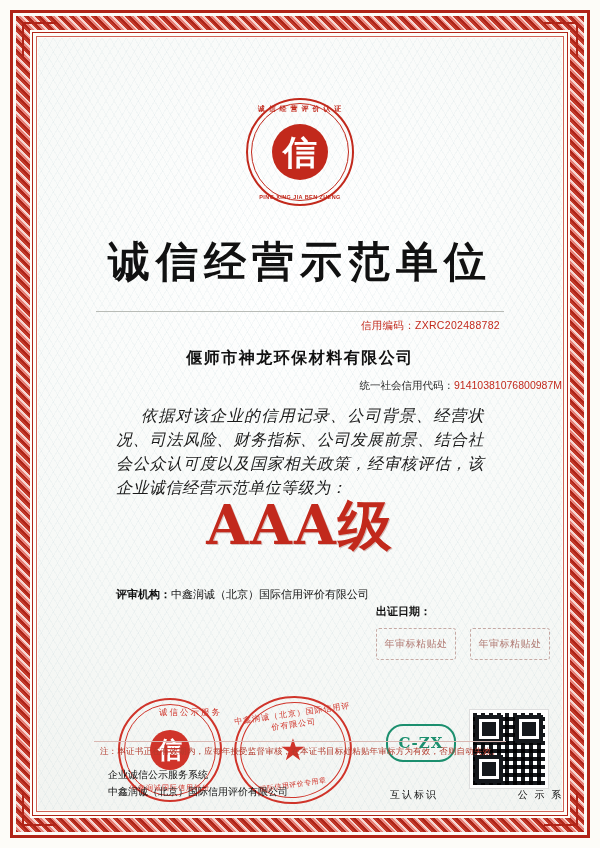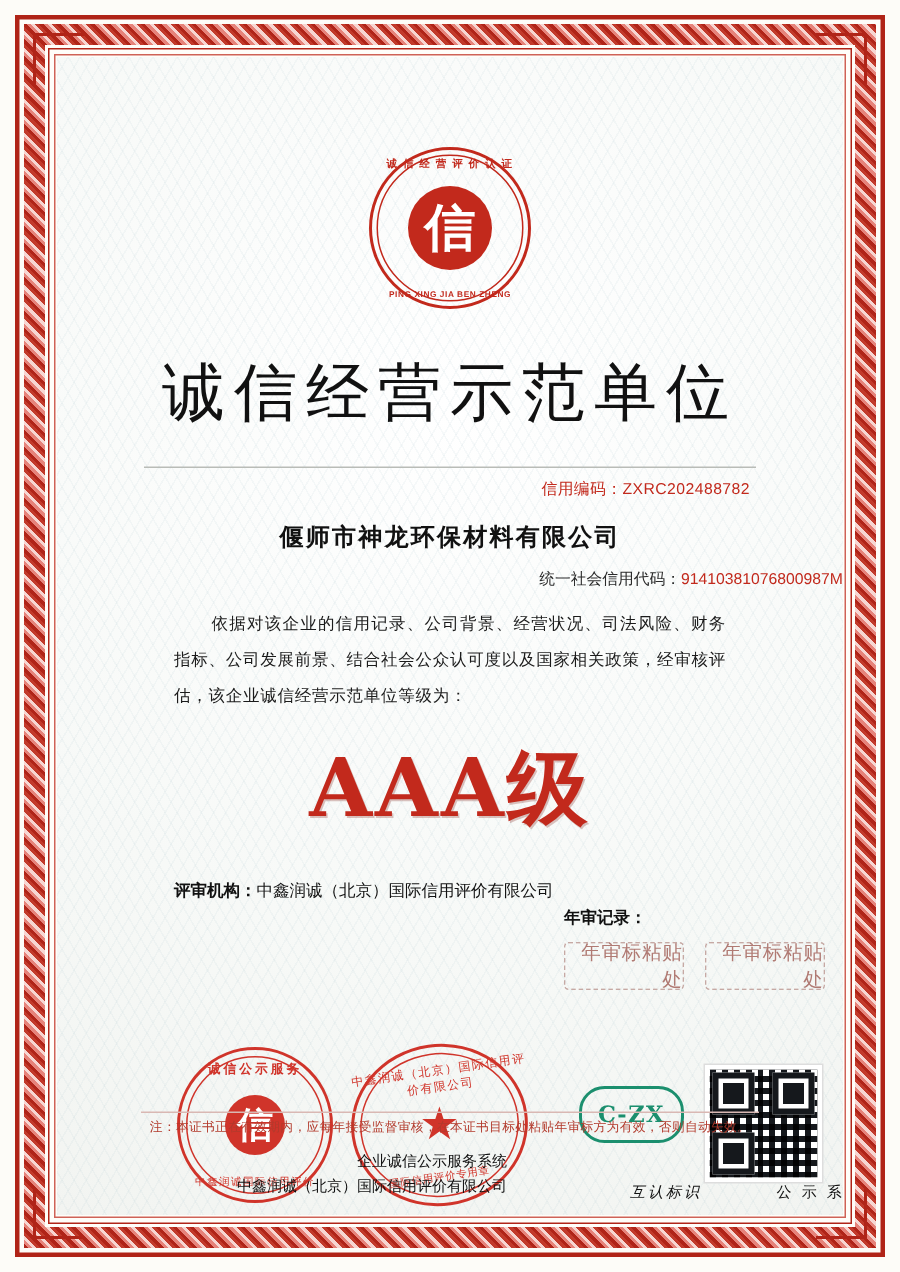--- a/index.html
+++ b/index.html
@@ -126,21 +126,21 @@
   }
   .emblem .arc-top { top: 6px; }
   .emblem .arc-bottom { bottom: 6px; font-size: 5.5px; letter-spacing: .4px; }
 
   
   .title-cn {
     position: absolute;
     left: 0; right: 0; top: 196px;
     text-align: center;
     font-family: "DejaVu Serif", serif;
-    font-weight: normal;
+    font-weight: bold;
     font-size: 42px;
     letter-spacing: 6px;
     color: #111;
   }
   .title-en {
     position: absolute;
     left: 0; right: 0; top: 252px;
     text-align: center;
     font-size: 12px;
     letter-spacing: 2.6px;
@@ -179,26 +179,27 @@
     text-align: right;
     font-size: 10.5px;
     color: #2b2b2b;
   }
   .uscc .num { color: #c2291c; }
 
   
   .body-text {
     position: absolute;
     left: 78px; right: 78px; top: 366px;
-    font-size: 11px;
+    font-size: 16px;
     line-height: 24px;
     color: #1b1b1b;
     text-align: justify;
     text-indent: 25px;
     letter-spacing: .5px;
+    font-style: italic;
   }
 
   
   .grade {
     position: absolute;
     left: 0; right: 0; top: 452px;
     text-align: center;
     font-family: "DejaVu Serif", serif;
     font-weight: bold;
     font-size: 54px;
@@ -231,37 +232,36 @@
     display: flex;
     gap: 14px;
   }
   .slot {
     width: 78px; height: 30px;
     border: 1px dashed #c6a9a4;
     border-radius: 3px;
     display: flex;
     align-items: center;
     justify-content: center;
-    font-size: 13px;
+    font-size: 10px;
     color: #b07a73;
     letter-spacing: .5px;
-    text-align: right;
   }
 
   
   .seal-red {
     position: absolute;
     left: 80px; top: 660px;
     width: 104px; height: 104px;
   }
   .seal-red .o1 { position: absolute; inset: 0; border-radius: 50%; border: 2.5px solid #d0342a; }
   .seal-red .o2 { position: absolute; inset: 6px; border-radius: 50%; border: 1px solid #d0342a; }
   .seal-red .ctext {
     position: absolute; left: 0; right: 0; top: 9px;
-    text-align: center; font-size: 8.5px; color: #d0342a; letter-spacing: 2px; font-weight: bold;
+    text-align: right; font-size: 8.5px; color: #d0342a; letter-spacing: 2px; font-weight: normal;
   }
   .seal-red .btext {
     position: absolute; left: 0; right: 0; bottom: 9px;
     text-align: center; font-size: 7px; color: #d0342a; letter-spacing: 1px;
   }
   .seal-red .mid {
     position: absolute; left: 50%; top: 50%; transform: translate(-50%,-50%);
     width: 40px; height: 40px; border-radius: 50%; background: #d0342a;
     color: #fff; display: flex; align-items: center; justify-content: center;
     font-family: "DejaVu Serif", serif; font-size: 24px; font-weight: bold;
@@ -343,27 +343,26 @@
     background: #15181c; display: block;
   }
 
   .caption-row {
     position: absolute;
     left: 60px; right: 60px; top: 728px;
     font-size: 10px;
     color: #111;
   }
   .cap-left {
-    position: absolute; left: 10px; top: 0; width: 230px; text-align: right;
+    position: absolute; left: 10px; top: 0; width: 230px; text-align: left;
     line-height: 17px;
   }
   .cap-mid {
-    position: absolute; left: 292px; top: 22px; width: 78px; text-align: right;
+    position: absolute; left: 292px; top: 22px; width: 78px; text-align: left;
     letter-spacing: 2px;
-    font-style: italic;
   }
   .cap-right {
     position: absolute; left: 372px; top: 22px; width: 110px; text-align: right;
     letter-spacing: 2px;
   }
 
   .note {
     position: absolute;
     left: 56px; right: 56px; bottom: 52px;
     font-size: 8.5px;
@@ -419,21 +418,21 @@
     <div class="body-text">依据对该企业的信用记录、公司背景、经营状况、司法风险、财务指标、公司发展前景、结合社会公众认可度以及国家相关政策，经审核评估，该企业诚信经营示范单位等级为：</div>
 
     <div class="grade">AAA级</div>
 
     <div class="info">
       <div class="row">
         <span class="label">评审机构：</span><span>中鑫润诚（北京）国际信用评价有限公司</span>
       </div>
     </div>
 
-    <div class="annual">年审记录：</div>
+    <div class="annual">出证日期：</div>
     <div class="stamp-slots">
       <div class="slot">年审标粘贴处</div>
       <div class="slot">年审标粘贴处</div>
     </div>
 
     <div class="seal-red">
       <div class="o1"></div>
       <div class="o2"></div>
       <div class="ctext">诚信公示服务</div>
       <div class="mid">信</div>

